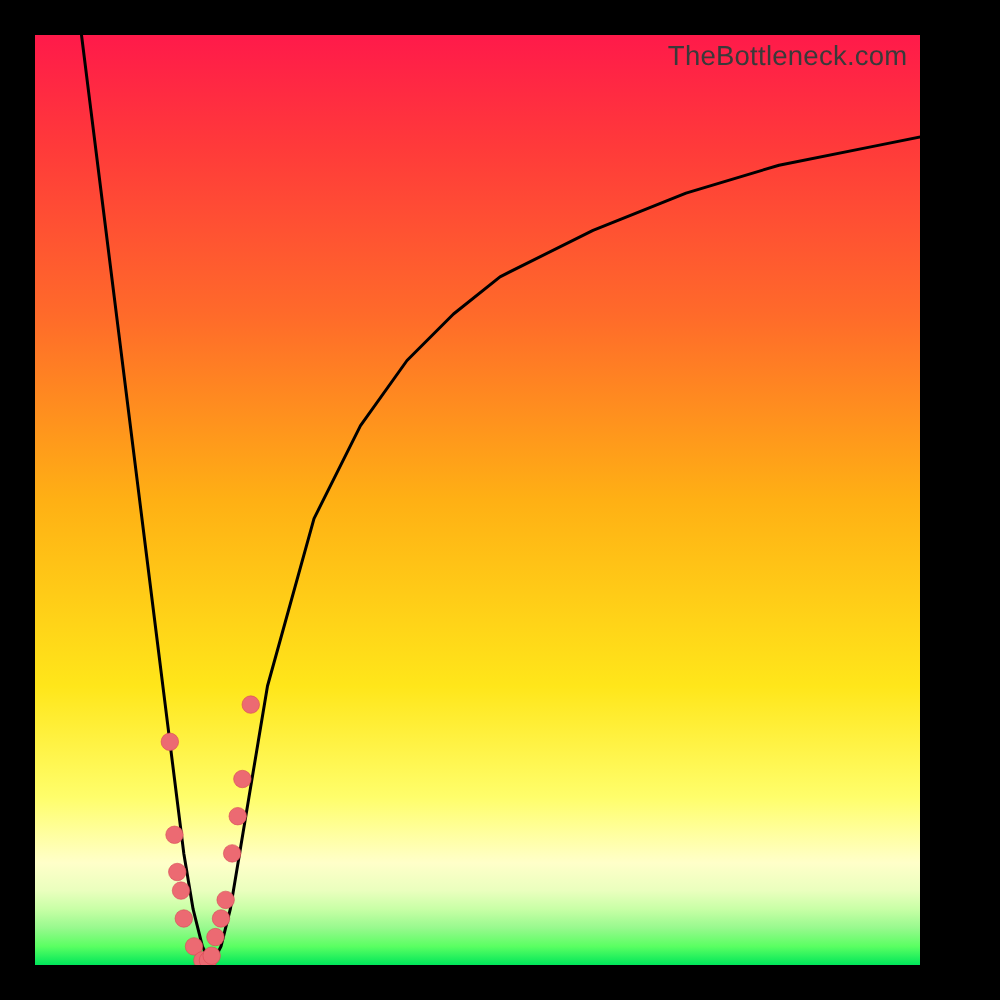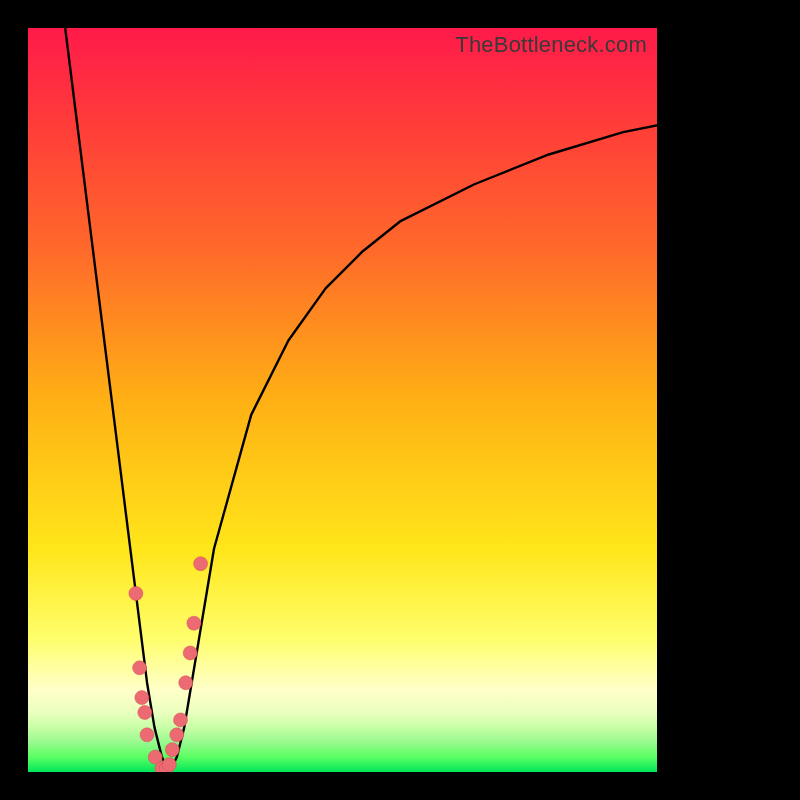--- a/index.html
+++ b/index.html
@@ -14,21 +14,21 @@
   .frame {
     position: relative;
     width: 800px;
     height: 800px;
     background: #000;
   }
   .plot-area {
     position: absolute;
     left: 28px;
     top: 28px;
-    width: 629px;
+    width: 708px;
     height: 744px;
     background: linear-gradient(to bottom,
       #ff1a4a 0%,
       #ff3a3a 12%,
       #ff6a2a 30%,
       #ffb014 50%,
       #ffe61a 70%,
       #fffe6b 82%,
       #ffffc9 89%,
       #eaffbe 92%,

